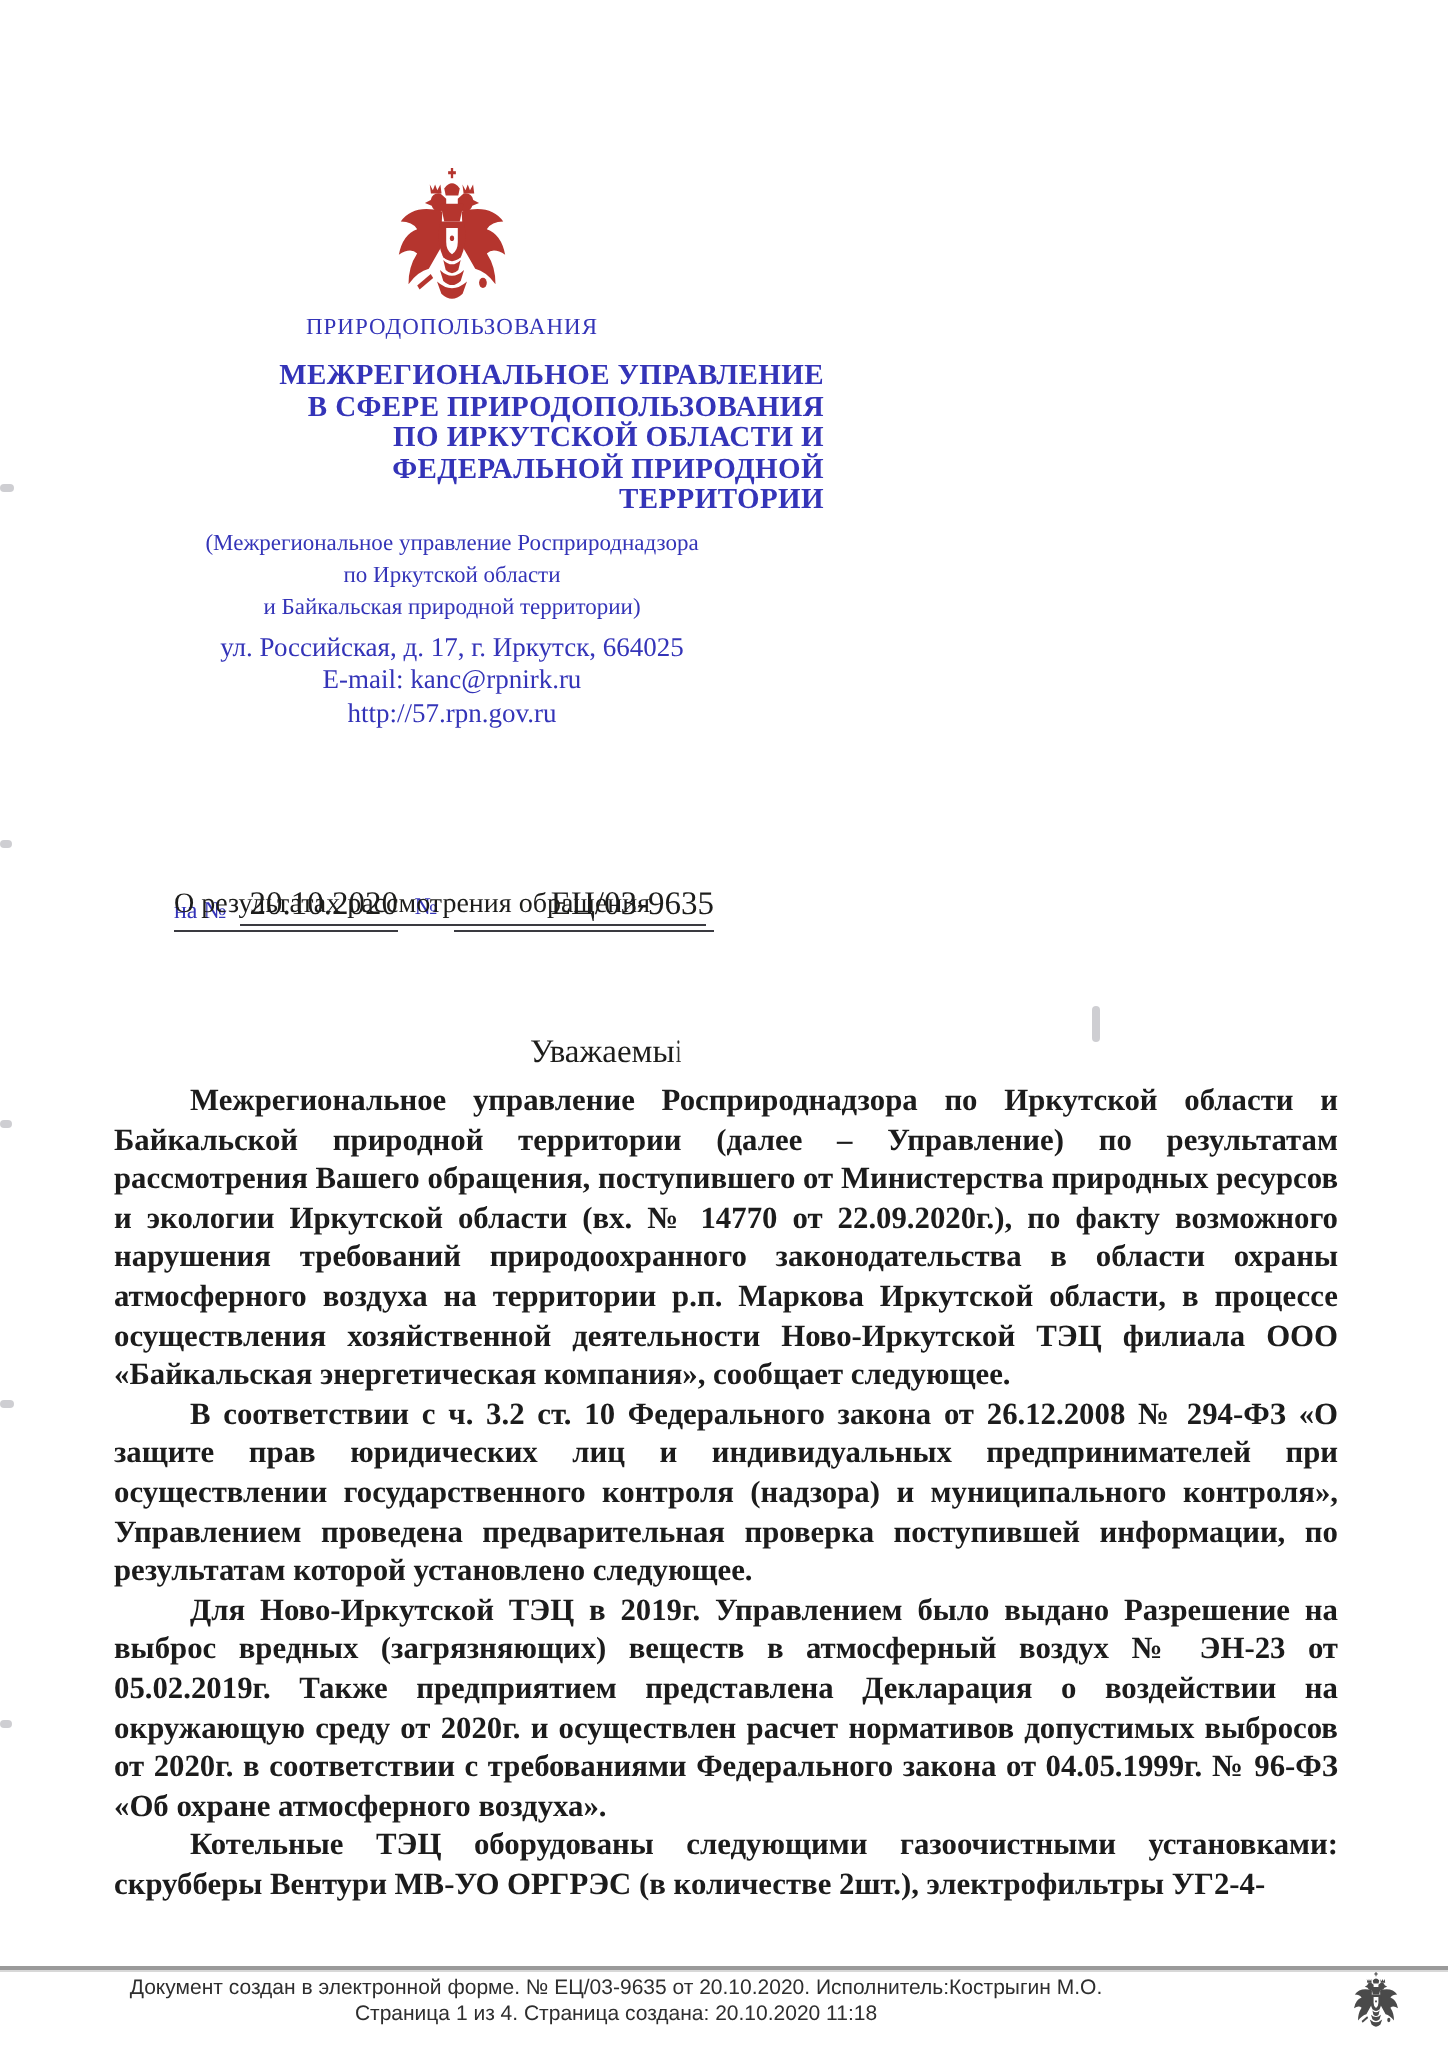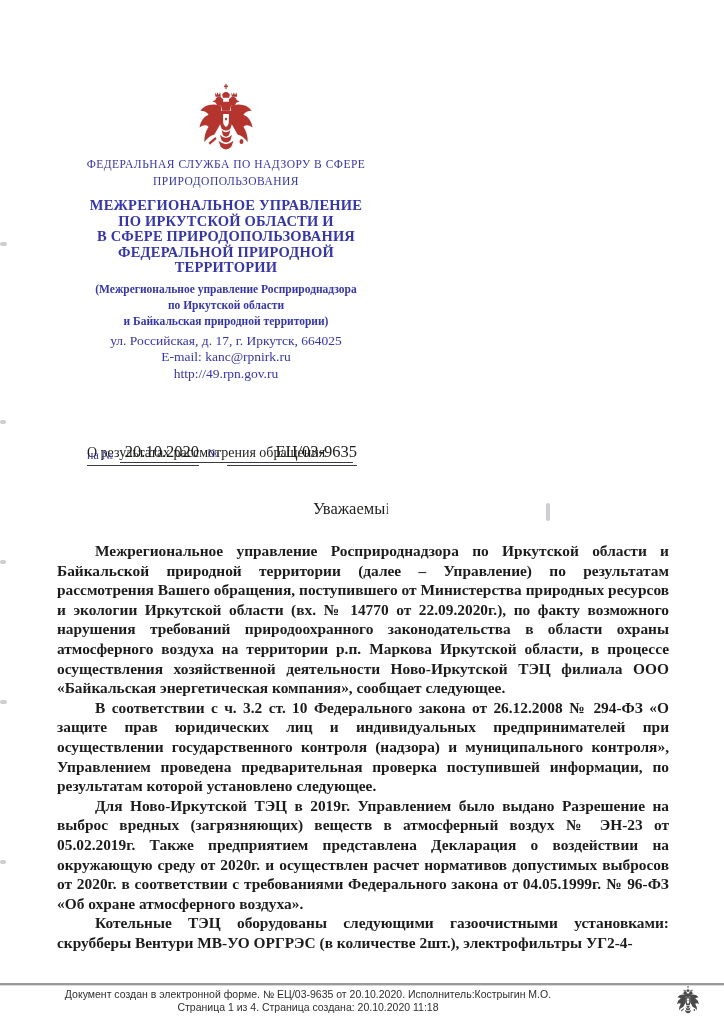--- a/index.html
+++ b/index.html
@@ -13,38 +13,38 @@
   .page{
     position:relative;width:724px;height:1024px;margin:0 auto;
     background:#ffffff;overflow:hidden;
     font-family:"Liberation Serif","DejaVu Serif",serif;
     color:var(--text-black);
   }
   
   .letterhead{position:absolute;top:84px;left:40px;width:372px;text-align:center;color:var(--letterhead-blue);}
   .emblem{display:block;margin:0 auto;width:58px;height:67px;color:var(--emblem-red);}
   .agency{margin-top:5px;font-size:11.5px;line-height:17px;letter-spacing:.5px;}
-  .org-title{margin-top:8px;font-weight:bold;font-size:14.5px;line-height:15.5px;letter-spacing:.2px;}
-  .org-subtitle{margin-top:5px;font-weight:bold;font-size:11.5px;line-height:16px;}
+  .org-title{margin-top:8px;font-weight:bold;font-size:14.5px;line-height:15.5px;letter-spacing:.2px;text-align:right;}
+  .org-subtitle{margin-top:5px;font-weight:normal;font-size:11.5px;line-height:16px;}
   .address{margin-top:4px;font-size:13.5px;line-height:16.5px;}
   
   .ref-row{position:absolute;top:414px;left:87px;width:280px;display:flex;align-items:flex-end;}
   .ref-date,.ref-number{
     display:inline-block;text-align:right;font-size:16.5px;padding-bottom:3px;
     border-bottom:1.5px solid #3a3a40;color:var(--text-black);margin-top:28px;
   }
   .ref-date{width:112px;}
   .ref-number{width:130px;}
   .ref-no-sign{display:inline-block;width:28px;text-align:center;font-size:12px;padding-bottom:5px;color:var(--letterhead-blue);}
   .reply-row{position:absolute;top:448px;left:87px;display:flex;align-items:center;}
   .reply-label{font-size:12px;color:var(--letterhead-blue);}
   .reply-blank{display:inline-block;width:233px;height:14px;margin-left:7px;border-bottom:1.5px solid #3a3a40;}
   .subject{position:absolute;top:445px;left:87px;font-size:14px;color:var(--text-black);}
   
-  .salutation{position:absolute;top:499px;left:265px;font-size:16.5px;color:var(--text-black);margin-left:48px;}
+  .salutation{position:absolute;top:516px;left:265px;font-size:16.5px;color:var(--text-black);}
   .salutation .partial{display:inline-block;transform:scaleX(.6);opacity:.9;}
   .body-text{
     position:absolute;top:541px;left:57px;width:612px;
     font-size:15.4px;line-height:19.6px;text-align:justify;color:#1c1c1c;font-weight:bold;
   }
   .body-text p{margin:0;text-indent:38px;}
   
   .footer-rule{position:absolute;left:0;top:983px;width:724px;height:2px;background:var(--rule-gray);box-shadow:0 1px 0 #d8d8d8;}
   .footer-text{
     position:absolute;left:8px;top:988px;width:600px;
@@ -83,39 +83,38 @@
   </symbol>
 </svg>
 
 <div class="page">
 
   <div class="letterhead">
     <svg class="emblem" preserveAspectRatio="none">
         <use href="#dhe"></use>
       </svg>
     <div class="agency">
-      <div>ФЕДЕРАЛЬНАЯ СЛУЖБА ПО НАДЗОРУ В СФЕРЕ</div>
       <div>ПРИРОДОПОЛЬЗОВАНИЯ</div>
     </div>
     <div class="org-title">
       <div>МЕЖРЕГИОНАЛЬНОЕ УПРАВЛЕНИЕ</div>
+      <div>В СФЕРЕ ПРИРОДОПОЛЬЗОВАНИЯ</div>
       <div>ПО ИРКУТСКОЙ ОБЛАСТИ И</div>
-      <div>В СФЕРЕ ПРИРОДОПОЛЬЗОВАНИЯ</div>
       <div>ФЕДЕРАЛЬНОЙ ПРИРОДНОЙ</div>
       <div>ТЕРРИТОРИИ</div>
     </div>
     <div class="org-subtitle">
       <div>(Межрегиональное управление Росприроднадзора</div>
       <div>по Иркутской области</div>
       <div>и Байкальская природной территории)</div>
     </div>
     <div class="address">
       <div>ул. Российская, д. 17,  г. Иркутск, 664025</div>
       <div>E-mail: kanc@rpnirk.ru</div>
-      <div>http://49.rpn.gov.ru</div>
+      <div>http://57.rpn.gov.ru</div>
     </div>
   </div>
 
   <div class="ref-row">
     <span class="ref-date">20.10.2020</span>
     <span class="ref-no-sign">№</span>
     <span class="ref-number">ЕЦ/03-9635</span>
   </div>
 
   <div class="reply-row">

